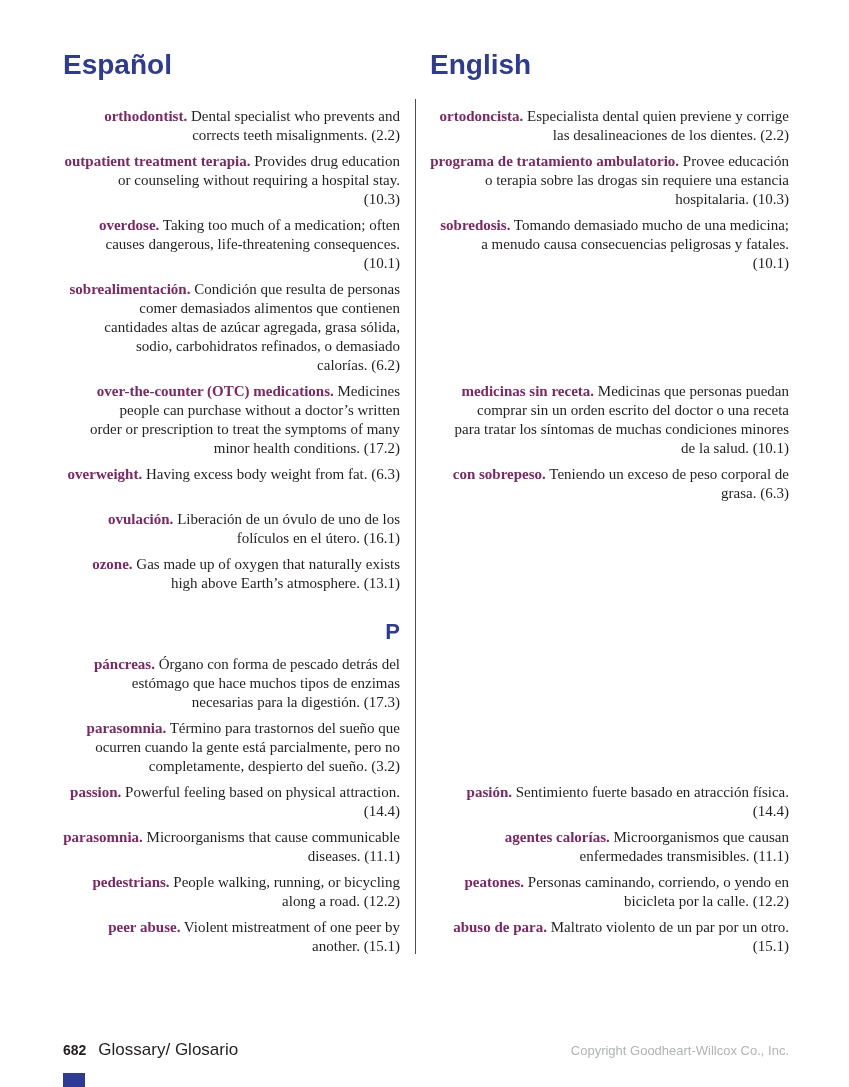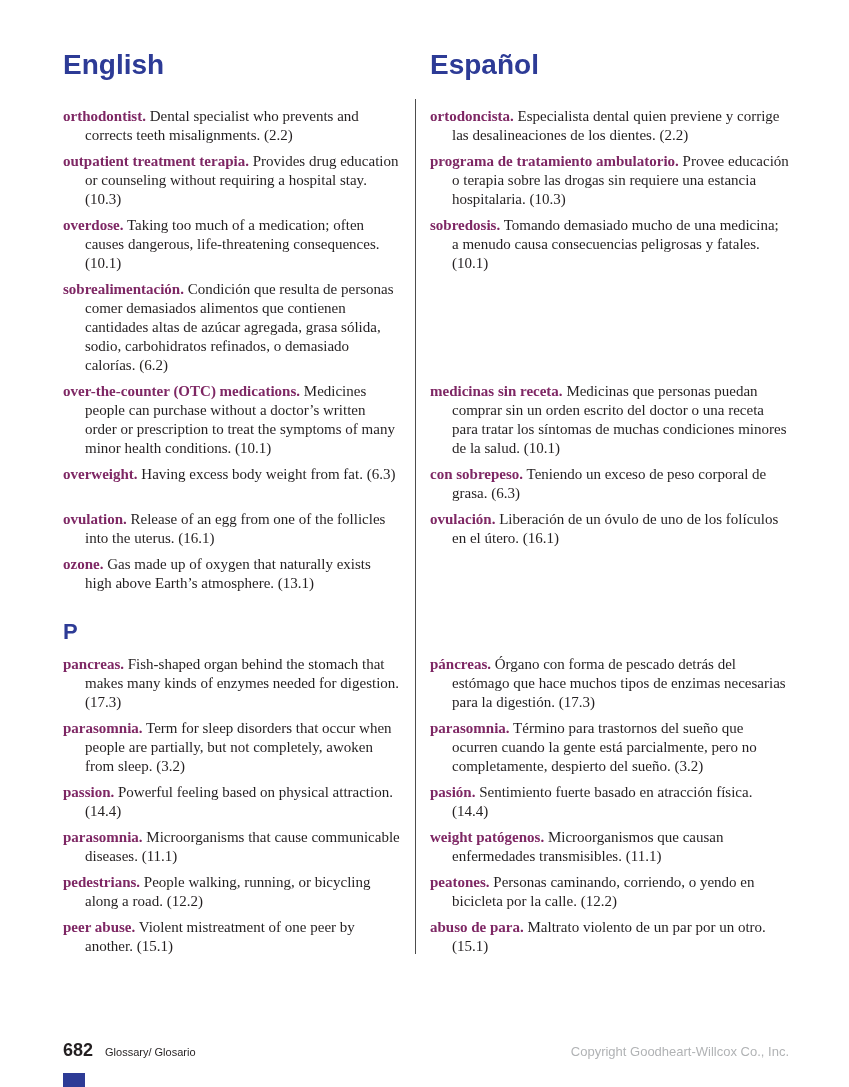--- a/index.html
+++ b/index.html
@@ -47,20 +47,21 @@
     width: 1px;
     background: var(--divider-gray, #4d4d4d);
   }
 
   .row {
     display: grid;
     grid-template-columns: 337px 359px;
     column-gap: 30px;
     margin-bottom: 7px;
     align-items: start;
+    text-align: right;
   }
   .letter-row {
     margin: 26px 0 10px 0;
   }
   .letter {
     font-family: "Liberation Sans", "DejaVu Sans", sans-serif;
     font-weight: bold;
     font-size: 22px;
     color: var(--heading-blue, #2d3b96);
   }
@@ -83,25 +84,25 @@
     left: 63px;
     right: 60px;
     top: 1040px;
     display: flex;
     justify-content: space-between;
     align-items: baseline;
     font-family: "Liberation Sans", "DejaVu Sans", sans-serif;
   }
   .page-num {
     font-weight: bold;
-    font-size: 18px;
+    font-size: 14px;
     color: #231f20;
   }
   .footer-label {
-    font-size: 11px;
+    font-size: 17px;
     color: #231f20;
     margin-left: 12px;
   }
   .copyright {
     font-size: 13px;
     color: var(--copyright-gray, #b1b3b5);
   }
 
   .corner-tab {
     position: absolute;
@@ -111,22 +112,22 @@
     height: 14px;
     background: var(--corner-tab-blue, #2d3b96);
   }
 </style>
 </head>
 <body>
 
 <div class="page">
 
   <header class="headings">
+    <h1 class="col-heading">Español</h1>
     <h1 class="col-heading">English</h1>
-    <h1 class="col-heading">Español</h1>
   </header>
 
   <main class="glossary">
     <div class="divider"></div>
     <div id="rows">
         <div class="row">
           <div>
             <p class="entry"><b class="term">orthodontist.</b><span> Dental specialist who prevents and corrects teeth misalignments. (2.2)</span></p>
           </div>
           <div>
@@ -149,83 +150,74 @@
             <p class="entry"><b class="term">sobredosis.</b><span> Tomando demasiado mucho de una medicina; a menudo causa consecuencias peligrosas y fatales. (10.1)</span></p>
           </div>
         </div>
         <div class="row">
           <div>
             <p class="entry"><b class="term">sobrealimentación.</b><span> Condición que resulta de personas comer demasiados alimentos que contienen cantidades altas de azúcar agregada, grasa sólida, sodio, carbohidratos refinados, o demasiado calorías. (6.2)</span></p>
           </div>
         </div>
         <div class="row">
           <div>
-            <p class="entry"><b class="term">over-the-counter (OTC) medications.</b><span> Medicines people can purchase without a doctor’s written order or prescription to treat the symptoms of many minor health conditions. (10.1)</span></p>
+            <p class="entry"><b class="term">over-the-counter (OTC) medications.</b><span> Medicines people can purchase without a doctor’s written order or prescription to treat the symptoms of many minor health conditions. (17.2)</span></p>
           </div>
           <div>
             <p class="entry"><b class="term">medicinas sin receta.</b><span> Medicinas que personas puedan comprar sin un orden escrito del doctor o una receta para tratar los síntomas de muchas condiciones minores de la salud. (10.1)</span></p>
           </div>
         </div>
         <div class="row">
           <div>
             <p class="entry"><b class="term">overweight.</b><span> Having excess body weight from fat. (6.3)</span></p>
           </div>
           <div>
             <p class="entry"><b class="term">con sobrepeso.</b><span> Teniendo un exceso de peso corporal de grasa. (6.3)</span></p>
           </div>
         </div>
         <div class="row">
           <div>
-            <p class="entry"><b class="term">ovulation.</b><span> Release of an egg from one of the follicles into the uterus. (16.1)</span></p>
-          </div>
-          <div>
             <p class="entry"><b class="term">ovulación.</b><span> Liberación de un óvulo de uno de los folículos en el útero. (16.1)</span></p>
           </div>
         </div>
         <div class="row">
           <div>
             <p class="entry"><b class="term">ozone.</b><span> Gas made up of oxygen that naturally exists high above Earth’s atmosphere. (13.1)</span></p>
           </div>
         </div>
         <div class="row letter-row">
           <div>
             <h2 class="letter">P</h2>
           </div>
           <div></div>
         </div>
         <div class="row">
           <div>
-            <p class="entry"><b class="term">pancreas.</b><span> Fish-shaped organ behind the stomach that makes many kinds of enzymes needed for digestion. (17.3)</span></p>
-          </div>
-          <div>
             <p class="entry"><b class="term">páncreas.</b><span> Órgano con forma de pescado detrás del estómago que hace muchos tipos de enzimas necesarias para la digestión. (17.3)</span></p>
           </div>
         </div>
         <div class="row">
           <div>
-            <p class="entry"><b class="term">parasomnia.</b><span> Term for sleep disorders that occur when people are partially, but not completely, awoken from sleep. (3.2)</span></p>
-          </div>
-          <div>
             <p class="entry"><b class="term">parasomnia.</b><span> Término para trastornos del sueño que ocurren cuando la gente está parcialmente, pero no completamente, despierto del sueño. (3.2)</span></p>
           </div>
         </div>
         <div class="row">
           <div>
             <p class="entry"><b class="term">passion.</b><span> Powerful feeling based on physical attraction. (14.4)</span></p>
           </div>
           <div>
             <p class="entry"><b class="term">pasión.</b><span> Sentimiento fuerte basado en atracción física. (14.4)</span></p>
           </div>
         </div>
         <div class="row">
           <div>
             <p class="entry"><b class="term">parasomnia.</b><span> Microorganisms that cause communicable diseases. (11.1)</span></p>
           </div>
           <div>
-            <p class="entry"><b class="term">weight patógenos.</b><span> Microorganismos que causan enfermedades transmisibles. (11.1)</span></p>
+            <p class="entry"><b class="term">agentes calorías.</b><span> Microorganismos que causan enfermedades transmisibles. (11.1)</span></p>
           </div>
         </div>
         <div class="row">
           <div>
             <p class="entry"><b class="term">pedestrians.</b><span> People walking, running, or bicycling along a road. (12.2)</span></p>
           </div>
           <div>
             <p class="entry"><b class="term">peatones.</b><span> Personas caminando, corriendo, o yendo en bicicleta por la calle. (12.2)</span></p>
           </div>
         </div>

